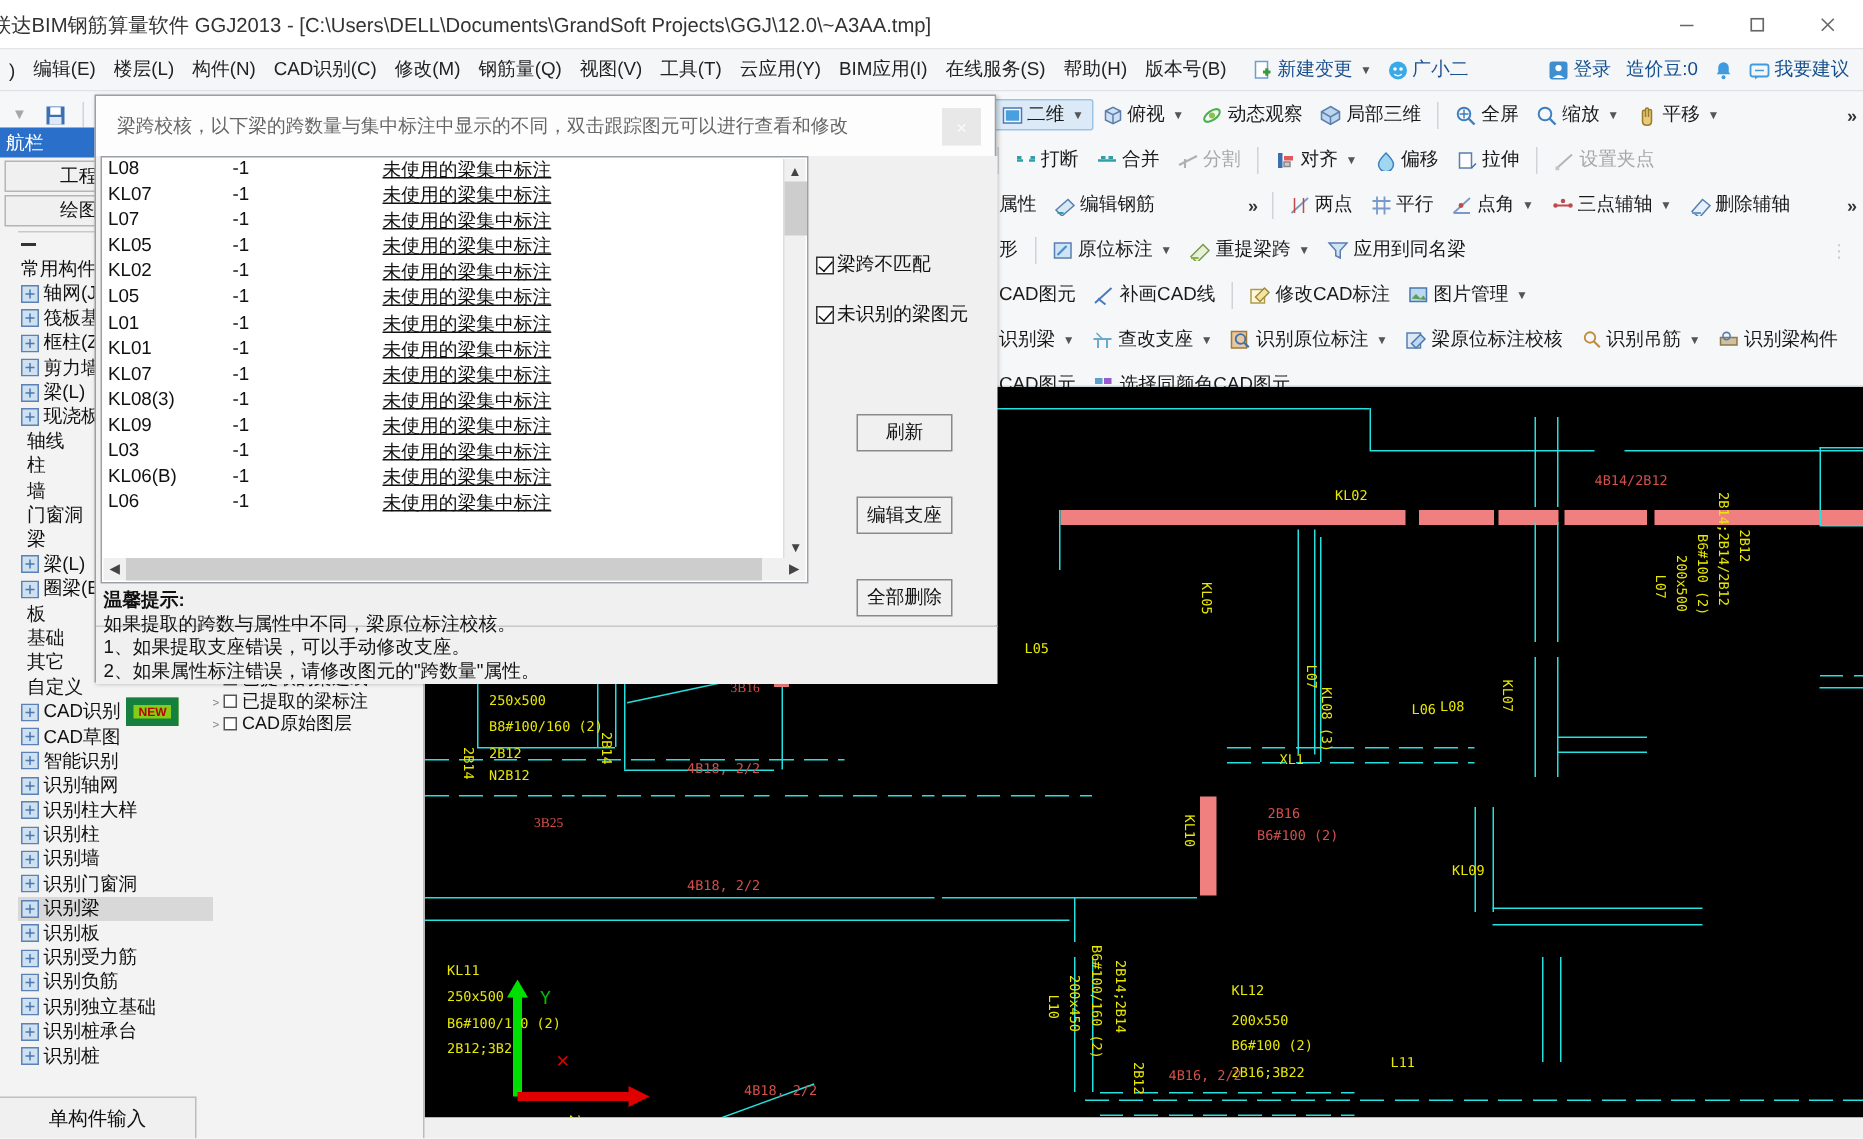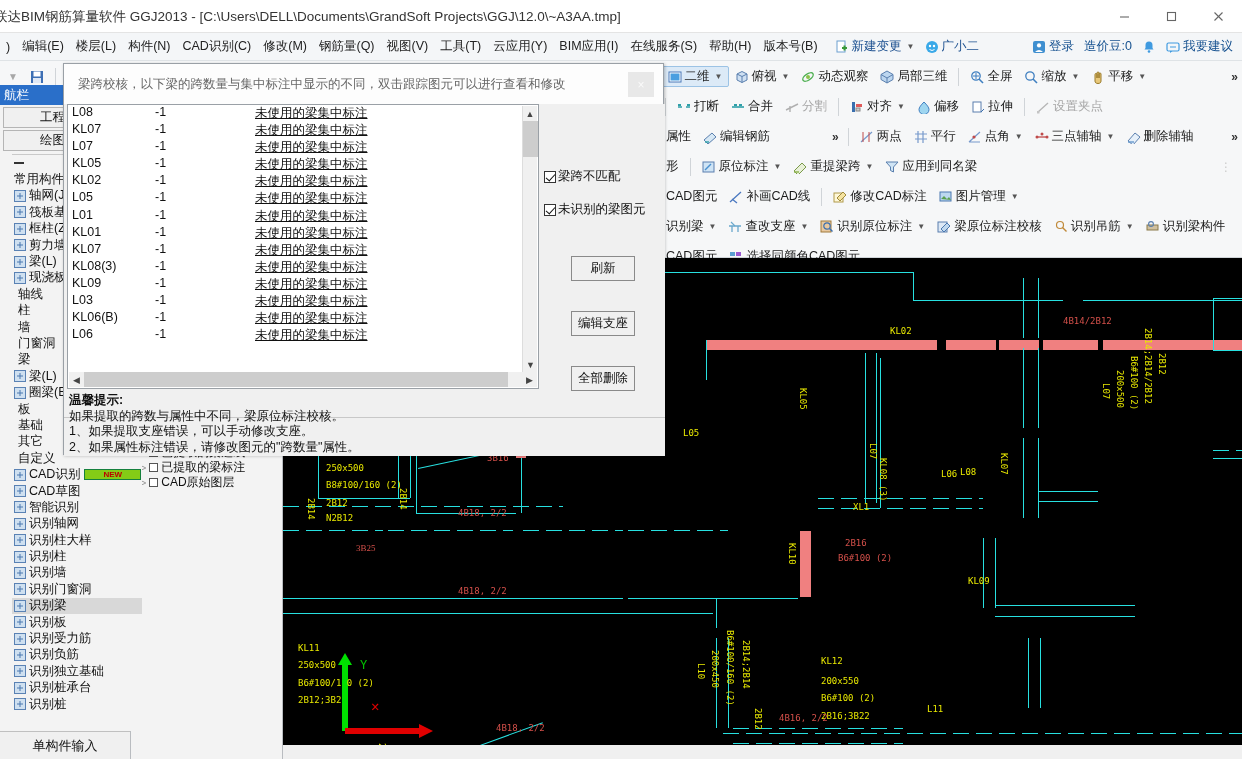--- a/index.html
+++ b/index.html
@@ -69,21 +69,21 @@
             display: flex; align-items: center; justify-content: center; font-size: 12.5px; color:#111;}
   .sb-list { position: absolute; left: 12px; top: 69px; width: 130px; bottom: 28px; overflow: hidden;
              background: #f3f3f3; border-top: 1px solid #c9c9c9; }
   .sb-item { height: 16.4px; display: flex; align-items: center; gap: 3px; font-size: 12.5px;
              color: #111; padding-left: 2px; white-space: nowrap; }
   .sb-item.hl { background: #d8d8d8; }
   .sb-bottom { position: absolute; left: 0; bottom: 0; width: 130px; height: 28px;
                background: #f0f0f0; border-top: 1px solid #c0c0c0; display: flex;
                align-items: center; justify-content: center; font-size: 13px; color: #111; }
   .badge-new { background: #84cc16; color: #b00; font-size: 8px; font-weight: bold;
-               padding: 0 18px; border: 1px solid #15803d; line-height: 9px; margin-left: 1px;
+               padding: 0 3px; border: 5px solid #15803d; line-height: 9px; margin-left: 1px;
                vertical-align: super; }
 
   
   .treepanel { position: absolute; left: 131px; top: 85px; width: 152px; height: 674px;
                background: #f3f3f3; border-right: 1px solid #b9bcc0; z-index: 3; }
   .tree-item { height: 15px; font-size: 12px; color: #111; display: flex; align-items: center;
                gap: 3px; padding-left: 10px; white-space: nowrap; }
   .tree-box { width: 9px; height: 9px; border: 1px solid #555; background: #fff; display: inline-block; }
   .tree-ar { color: #888; font-size: 9px; }
 
@@ -737,21 +737,21 @@
         <div class="cv-label" style="left: 677px; top: 209px;">L08</div>
         <div class="cv-label" style="left: 685px; top: 318px;">KL09</div>
         <div class="cv-label" style="left: 644px; top: 446px;">L11</div>
         <div class="cv-label cv-v" style="left: 595px; top: 200px;">KL08 (3)</div>
         <div class="cv-label" style="left: 43px; top: 205px;">250x500</div>
         <div class="cv-label" style="left: 43px; top: 222px;">B8#100/160 (2)</div>
         <div class="cv-label" style="left: 43px; top: 240px;">2B12</div>
         <div class="cv-label" style="left: 43px; top: 255px;">N2B12</div>
         <div class="cv-label cv-v" style="left: 23px; top: 240px;">2B14</div>
         <div class="cv-label cv-v" style="left: 115px; top: 230px;">2B14</div>
-        <div class="cv-label red" style="left: 204px; top: 195px;">3B16</div>
+        <div class="cv-label red" style="left: 204px; top: 195px; font-family: Liberation Serif, serif;">3B16</div>
         <div class="cv-label red" style="left: 175px; top: 250px;">4B18, 2/2</div>
         <div class="cv-label red" style="left: 73px; top: 285px; font-family: Liberation Serif, serif;">3B25</div>
         <div class="cv-label red" style="left: 562px; top: 280px;">2B16</div>
         <div class="cv-label red" style="left: 555px; top: 295px;">B6#100 (2)</div>
         <div class="cv-label cv-v" style="left: 504px; top: 285px;">KL10</div>
         <div class="cv-label red" style="left: 175px; top: 328px;">4B18, 2/2</div>
         <div class="cv-label" style="left: 15px; top: 385px;">KL11</div>
         <div class="cv-label" style="left: 15px; top: 402px;">250x500</div>
         <div class="cv-label" style="left: 15px; top: 420px;">B6#100/1 0 (2)</div>
         <div class="cv-label" style="left: 15px; top: 437px;">2B12;3B2</div>
@@ -1105,21 +1105,21 @@
 
       <div class="dlg-right">
         <div class="chkrow" style="margin-top:58px">
           <span class="chk on"></span>
           <span>梁跨不匹配</span>
         </div>
         <div class="chkrow">
           <span class="chk on"></span>
           <span>未识别的梁图元</span>
         </div>
-        <div class="dbtn" style="margin-top:38px">刷新</div>
+        <div class="dbtn" style="margin-top:58px">刷新</div>
         <div class="dbtn">编辑支座</div>
         <div class="dbtn">全部删除</div>
       </div>
     </div>
 
     <div class="dlg-tip">
       <div class="dlg-tip-lines">
         <div class="tipline b">温馨提示:</div>
         <div class="tipline">如果提取的跨数与属性中不同，梁原位标注校核。</div>
         <div class="tipline">1、如果提取支座错误，可以手动修改支座。</div>

